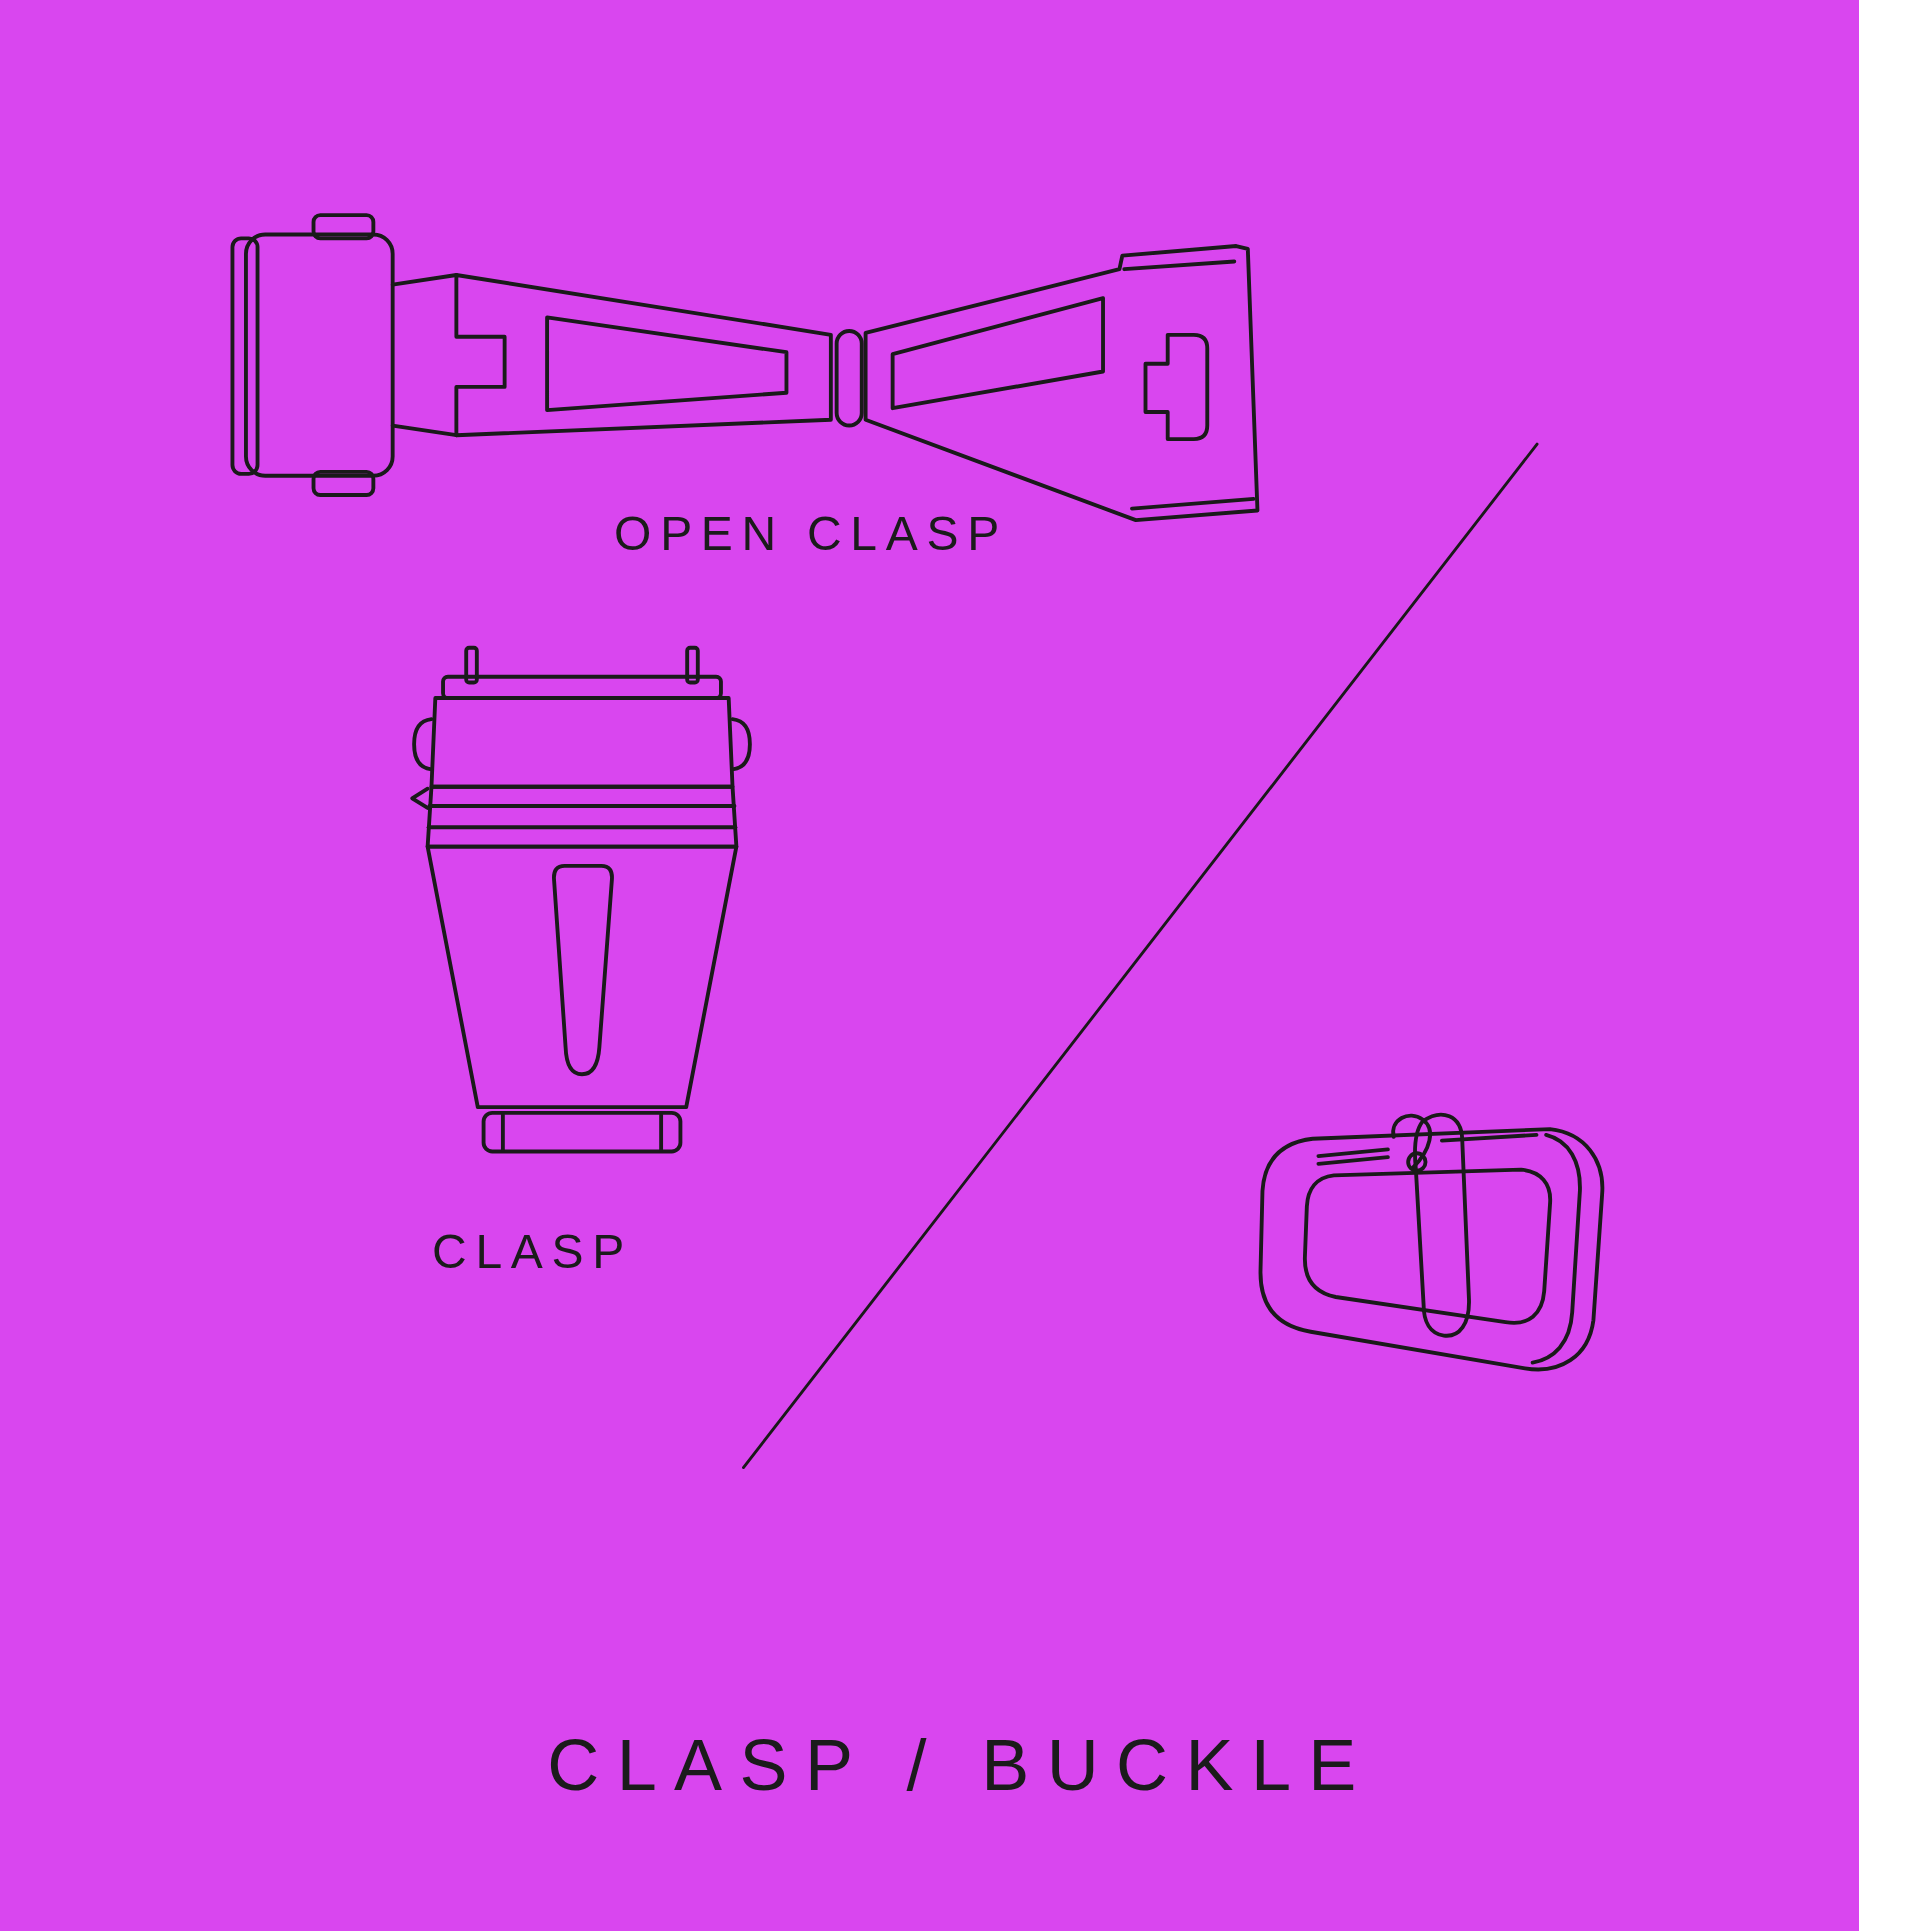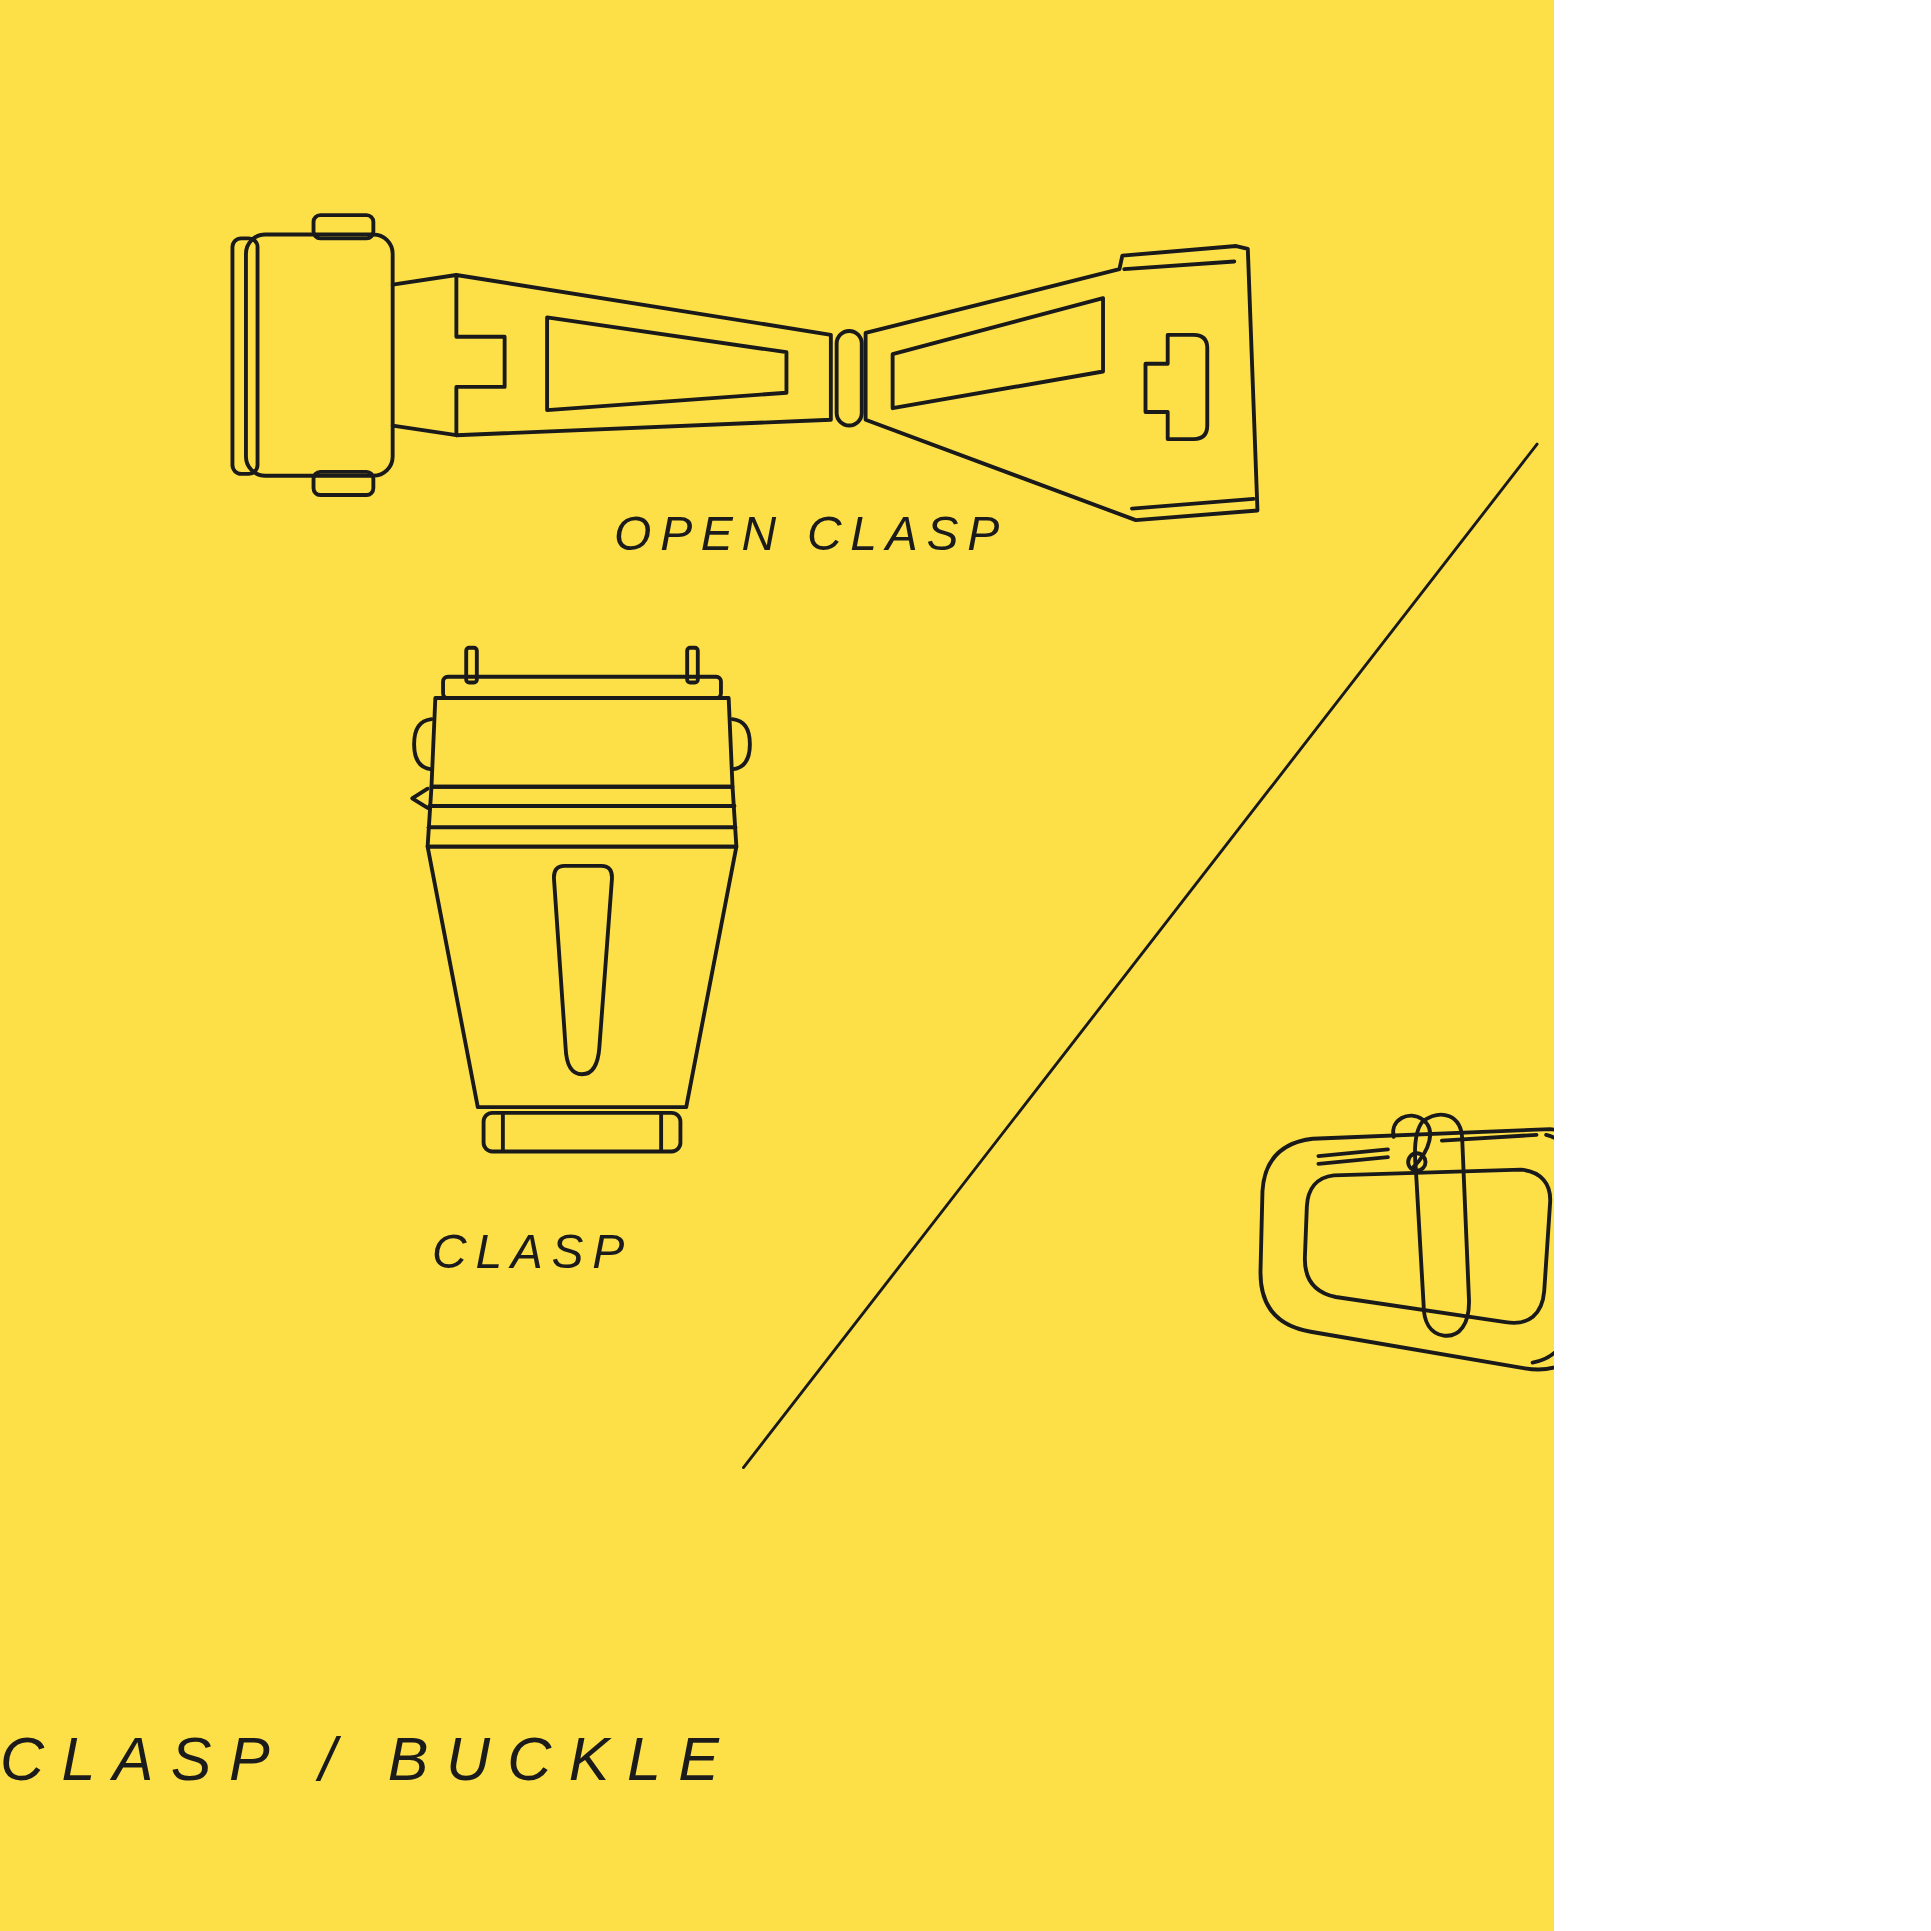--- a/index.html
+++ b/index.html
@@ -2,41 +2,40 @@
 <html><head>
 <meta charset="utf-8">
 <style>
   html, body {
     margin: 0;
     padding: 0;
     background: #ffffff;
   }
   .canvas {
     position: relative;
-    width: 1554px;
+    width: 1859px;
     height: 1931px;
-    background: #fde047;
+    background: #d946ef;
     overflow: hidden;
     font-family: "Liberation Sans", sans-serif;
     color: #1b1b1b;
-    font-style: italic;
   }
   .abs { position: absolute; }
   .illus svg { display: block; width: 100%; height: 100%; }
   .caption {
     text-align: center;
     font-size: 48px;
     font-weight: 400;
     letter-spacing: 8.7px;
     color: #1b1b1b;
     white-space: nowrap;
   }
   .big-title {
-    text-align: left;
-    font-size: 61px;
+    text-align: center;
+    font-size: 72px;
     font-weight: 500;
     letter-spacing: 17.4px;
     color: #1b1b1b;
     white-space: nowrap;
   }
   .divider-svg {
     position: absolute;
     left: 0; top: 0;
     width: 1931px; height: 1931px;
     pointer-events: none;

